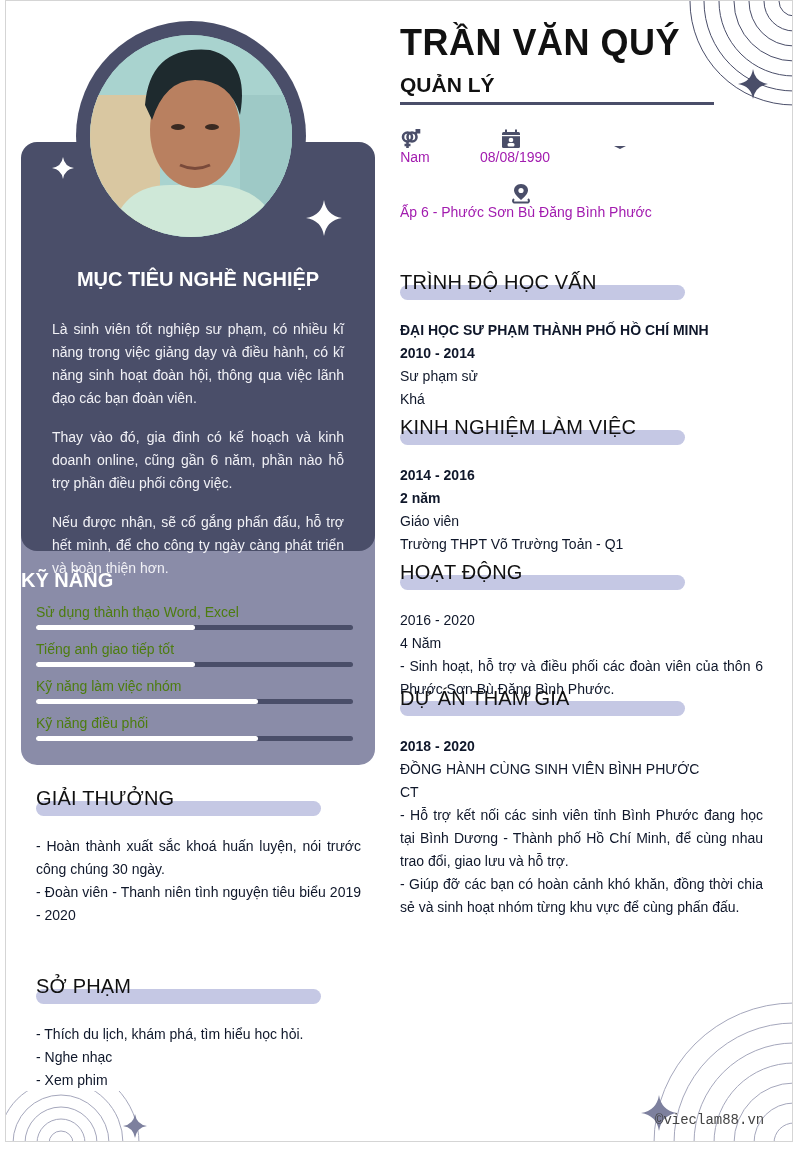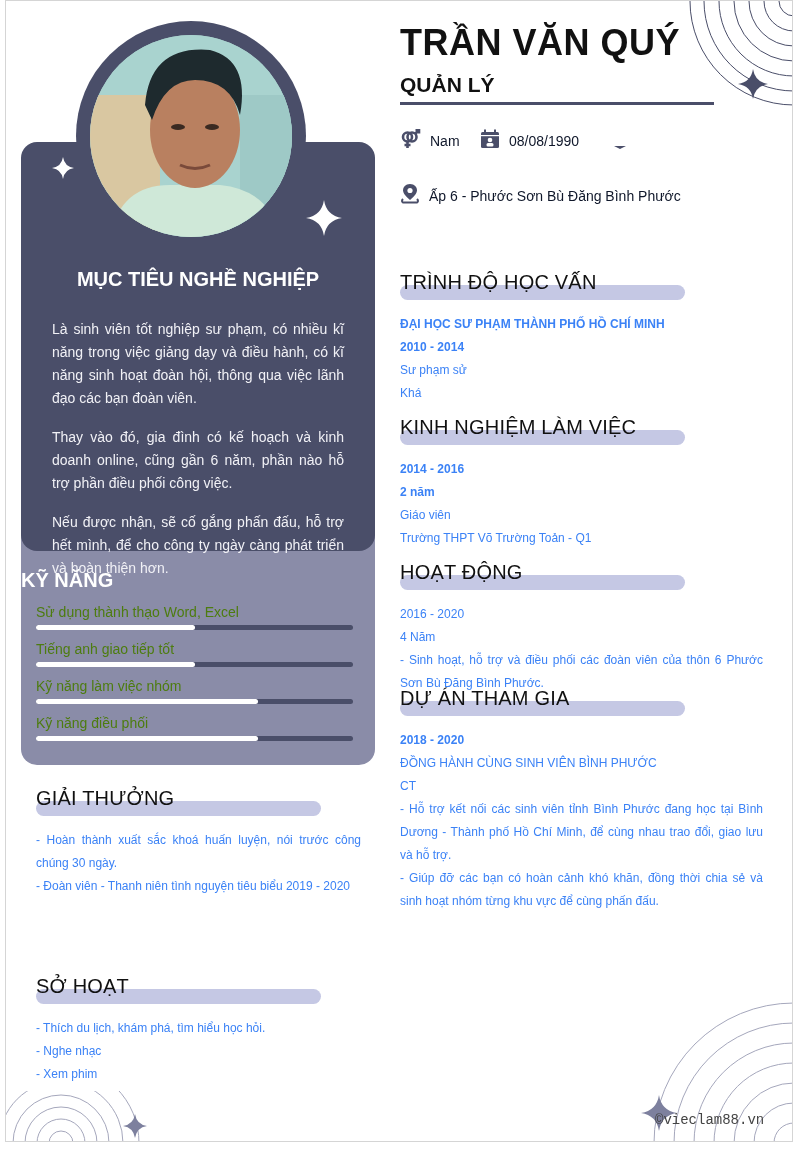--- a/index.html
+++ b/index.html
@@ -18,28 +18,28 @@
   .skill-title { position:absolute; left:21px; top:569px; width:354px; text-align:left; color:#fff; font-weight:bold; font-size:20px; z-index:3; }
   .skills { position:absolute; left:36px; top:602px; width:317px; z-index:3; }
   .skill { height:37px; }
   .skill-name { color:#4d7c0f; font-size:14px; line-height:20px; }
   .bar { position:relative; height:5px; background:#4a4e69; border-radius:3px; margin-top:3px; }
   .bar-fill { position:absolute; left:0; top:0; height:5px; background:#ffffff; border-radius:3px; }
   .sec { position:absolute; }
   .sec-head { position:relative; height:28px; }
   .sec-head .hl { position:absolute; left:0; top:14px; height:15px; background:#c5c8e4; border-radius:8px; }
   .sec-head .ht { position:relative; font-weight:normal; font-size:20px; color:#111; letter-spacing:0.2px; }
-  .sec-body { font-size:12px; line-height:23px; color:#3b82f6; margin-top:14px; }
+  .sec-body { font-size:14px; line-height:23px; color:#0f172a; margin-top:20px; }
   .sec-body .b { font-weight:bold; }
   .justify { text-align:justify; }
   
   .name { position:absolute; left:400px; top:22px; font-size:36px; font-weight:bold; color:#111; letter-spacing:0.5px; }
   .role { position:absolute; left:400px; top:73px; font-size:21px; font-weight:bold; color:#111; }
   .role-line { position:absolute; left:400px; top:102px; width:314px; height:3px; background:#4a4e69; }
-  .info { position:absolute; font-size:14px; color:#0f172a; display:flex; align-items:flex-end; }
+  .info { position:absolute; font-size:14px; color:#a21caf; display:flex; align-items:center;flex-direction:column; }
   .info svg { margin-right:9px; }
   .watermark { position:absolute; left:655px; top:1112px; font-family:"Liberation Mono", monospace; font-size:14px; color:#444; }
 </style>
 </head>
 <body>
 
 <div class="page">
 
   <svg class="deco" style="left:680px;top:0;" width="108" height="110" viewBox="0 0 108 110">
     <g fill="none" stroke="#4a4e69" stroke-width="1">
@@ -153,21 +153,21 @@
   </div>
   <div class="sec-body justify">
     <div>- Hoàn thành xuất sắc khoá huấn luyện, nói trước công chúng 30 ngày.</div>
     <div>- Đoàn viên - Thanh niên tình nguyện tiêu biểu 2019 - 2020</div>
   </div>
 </div>
 
 <div class="sec" style="left:36px;top:975px;width:325px;">
   <div class="sec-head">
     <div class="hl" style="width:285px;"></div>
-    <div class="ht">SỞ HOẠT</div>
+    <div class="ht">SỞ PHẠM</div>
   </div>
   <div class="sec-body">
     <div>- Thích du lịch, khám phá, tìm hiểu học hỏi.</div>
     <div>- Nghe nhạc</div>
     <div>- Xem phim</div>
   </div>
 </div>
 
 <div class="name">TRẦN VĂN QUÝ</div>
 <div class="role">QUẢN LÝ</div>

